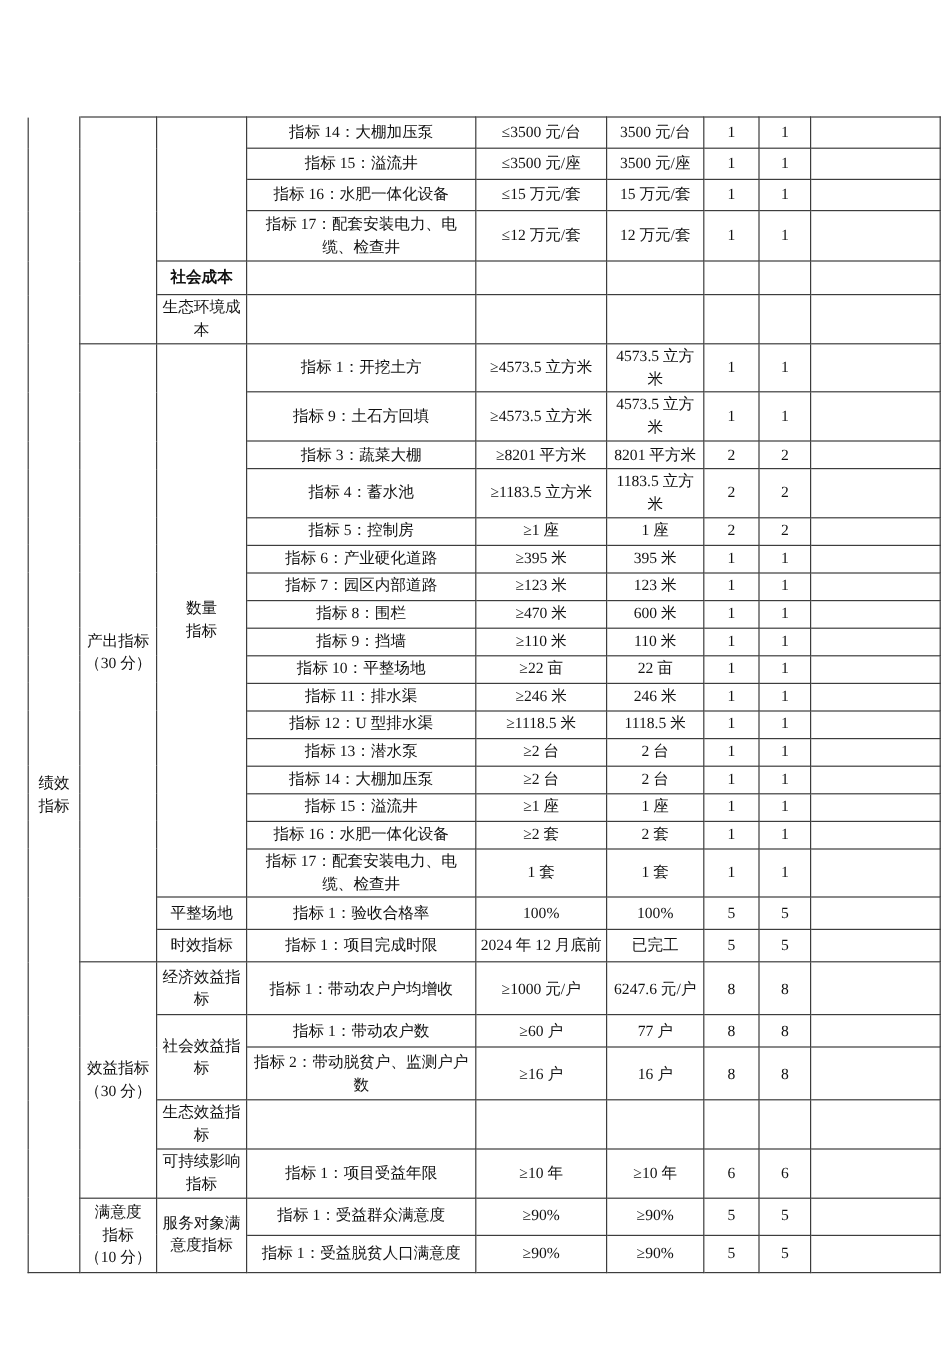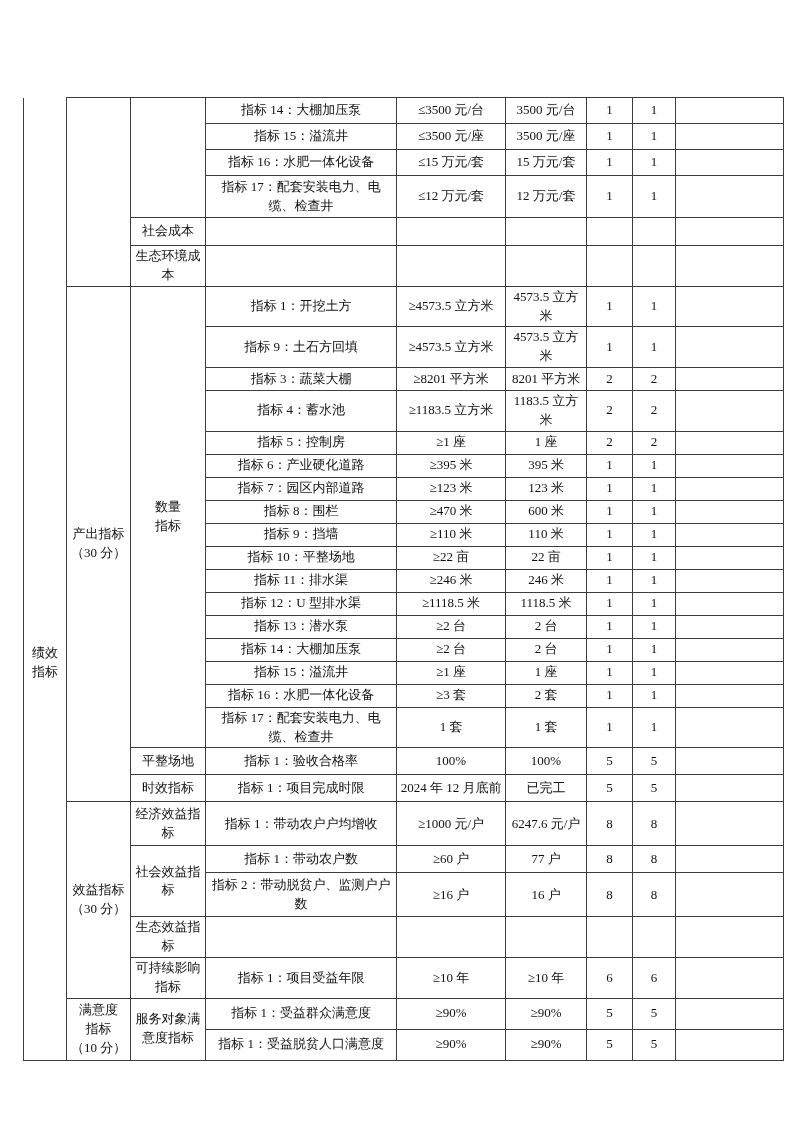--- a/index.html
+++ b/index.html
@@ -71,21 +71,21 @@
           <td class="c-note"></td>
         </tr>
         <tr style="height: 42px;">
           <td class="c-ind">指标 17：配套安装电力、电缆、检查井</td>
           <td class="c-target">≤12 万元/套</td>
           <td class="c-actual">12 万元/套</td>
           <td class="c-s1">1</td>
           <td class="c-s2">1</td>
           <td class="c-note"></td>
         </tr>
-        <tr style="height: 28px;">
+        <tr style="height: 28px; font-weight: bold;">
           <td class="c-cat3">社会成本</td>
           <td class="c-ind"></td>
           <td class="c-target"></td>
           <td class="c-actual"></td>
           <td class="c-s1"></td>
           <td class="c-s2"></td>
           <td class="c-note"></td>
         </tr>
         <tr style="height: 38px;">
           <td class="c-cat3">生态环境成
@@ -216,21 +216,21 @@
         <tr style="height: 23px;">
           <td class="c-ind">指标 15：溢流井</td>
           <td class="c-target">≥1 座</td>
           <td class="c-actual">1 座</td>
           <td class="c-s1">1</td>
           <td class="c-s2">1</td>
           <td class="c-note"></td>
         </tr>
         <tr style="height: 23px;">
           <td class="c-ind">指标 16：水肥一体化设备</td>
-          <td class="c-target">≥3 套</td>
+          <td class="c-target">≥2 套</td>
           <td class="c-actual">2 套</td>
           <td class="c-s1">1</td>
           <td class="c-s2">1</td>
           <td class="c-note"></td>
         </tr>
         <tr style="height: 40px;">
           <td class="c-ind">指标 17：配套安装电力、电缆、检查井</td>
           <td class="c-target">1 套</td>
           <td class="c-actual">1 套</td>
           <td class="c-s1">1</td>

